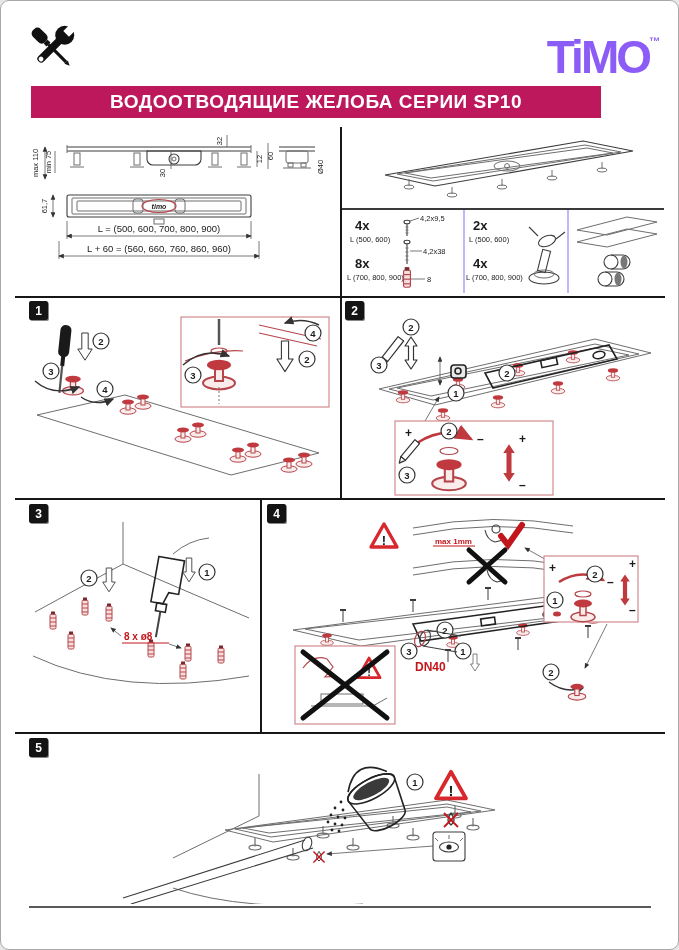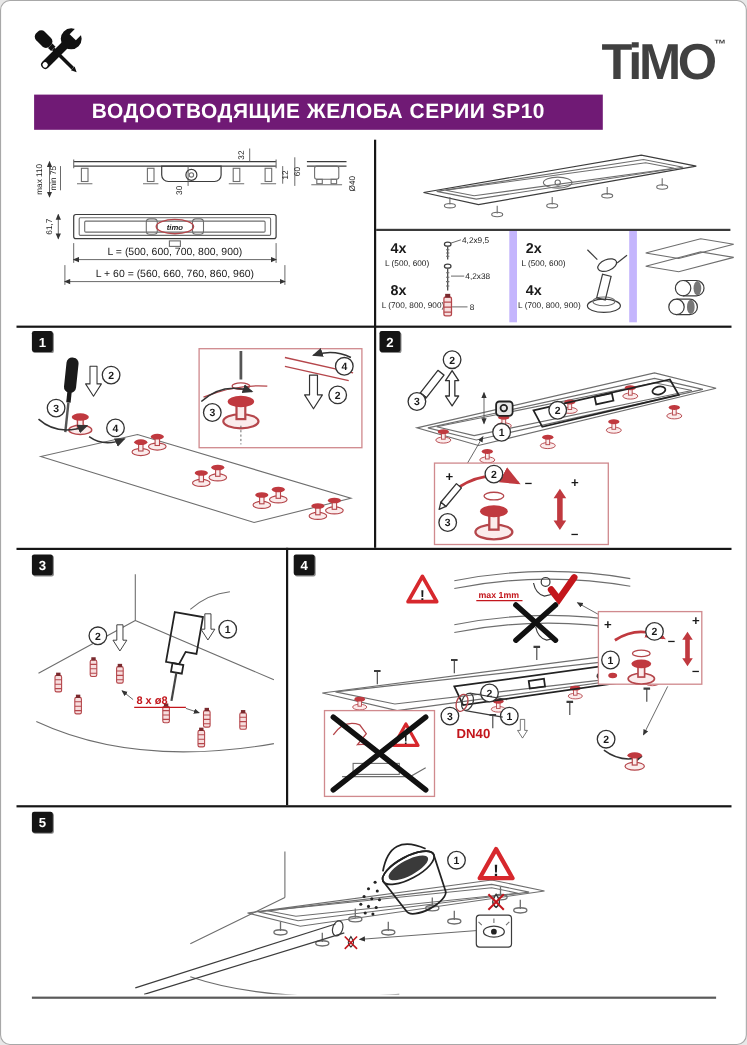--- a/index.html
+++ b/index.html
@@ -3,42 +3,42 @@
 <meta charset="utf-8">
 <style>
   html,body{margin:0;padding:0;background:#e8e8e8;}
   .page{
     position:relative;width:677px;height:948px;margin:0 auto;
     background:#fff;border:1px solid #a8a8a8;border-radius:9px;overflow:hidden;
     font-family:"Liberation Sans",sans-serif;color:#1a1a1a;
   }
   
   .tools{position:absolute;left:20px;top:16px;width:62px;height:62px;}
-  .logo{position:absolute;right:18px;top:10px;color:#404040;font-weight:900;
+  .logo{position:absolute;right:18px;top:10px;color:#8b5cf6;font-weight:900;
         font-size:46px;letter-spacing:-3px;line-height:60px;}
   .logo .tm{font-size:11px;vertical-align:28px;letter-spacing:0;}
-  .banner{position:absolute;left:30px;top:85px;width:517px;height:32px;background:#701a75;
+  .banner{position:absolute;left:30px;top:85px;width:570px;height:32px;background:#be185d;
           display:flex;align-items:center;justify-content:center;}
   .banner span{color:#fff;font-weight:bold;font-size:19px;letter-spacing:.5px;}
   
   .vline,.hline{position:absolute;background:#161616;}
   .hline{height:2px;left:14px;width:650px;}
   .vline{width:2px;}
   .footer-line{position:absolute;left:28px;top:905px;width:622px;height:2px;background:#5a5a5a;}
   .footer-note{position:absolute;right:28px;top:911px;color:#c3161c;font-weight:bold;font-size:13.5px;}
   
   .badge{position:absolute;width:19px;height:19px;background:#141414;color:#fff;
          display:flex;align-items:center;justify-content:center;
          font-size:12px;font-weight:bold;border-radius:2px;box-shadow:1px 1px 0 #888;}
   .ill{position:absolute;}
   
   .parts{position:absolute;left:344px;top:209px;width:319px;height:83px;display:flex;}
   .parts-topline{position:absolute;left:341px;top:207px;width:322px;height:2px;background:#3a3a3a;}
   .pcol{height:100%;}
-  .pcol.b1{border-right:7px solid #c4b5fd;}
+  .pcol.b1{border-right:2px solid #c4b5fd;}
   
   svg text{font-family:"Liberation Sans",sans-serif;fill:#1a1a1a;}
   .st{stroke:#6e6e6e;fill:none;stroke-width:1;}
   .std{stroke:#3c3c3c;fill:none;stroke-width:1.1;}
   .thk{stroke:#222;fill:none;stroke-width:1.6;}
   .redn{stroke:#b5464b;fill:none;stroke-width:1.2;}
   .war{fill:#fff;stroke:#333;stroke-width:1.2;stroke-linejoin:round;}
   .co circle{fill:#fff;stroke:#333;stroke-width:1.2;}
   .co text{font-size:9.5px;font-weight:bold;text-anchor:middle;}
   .dim{font-size:7.5px;}

